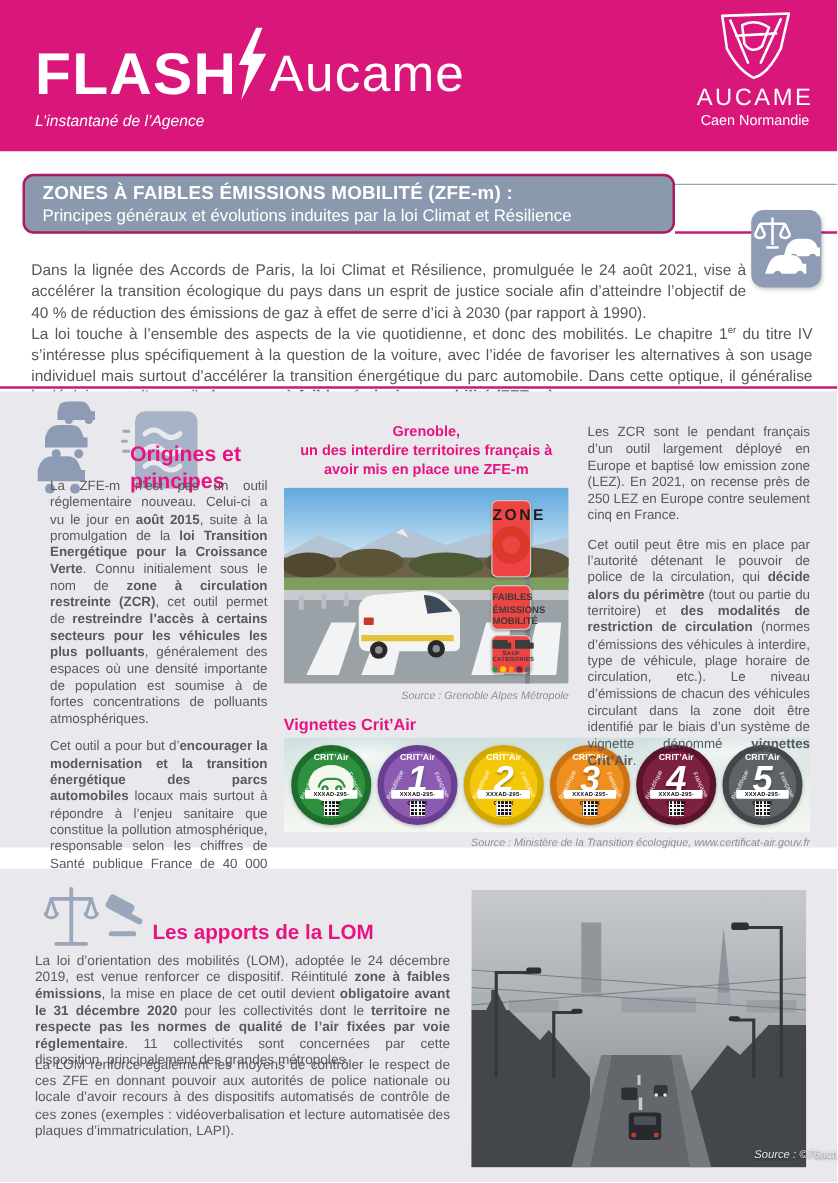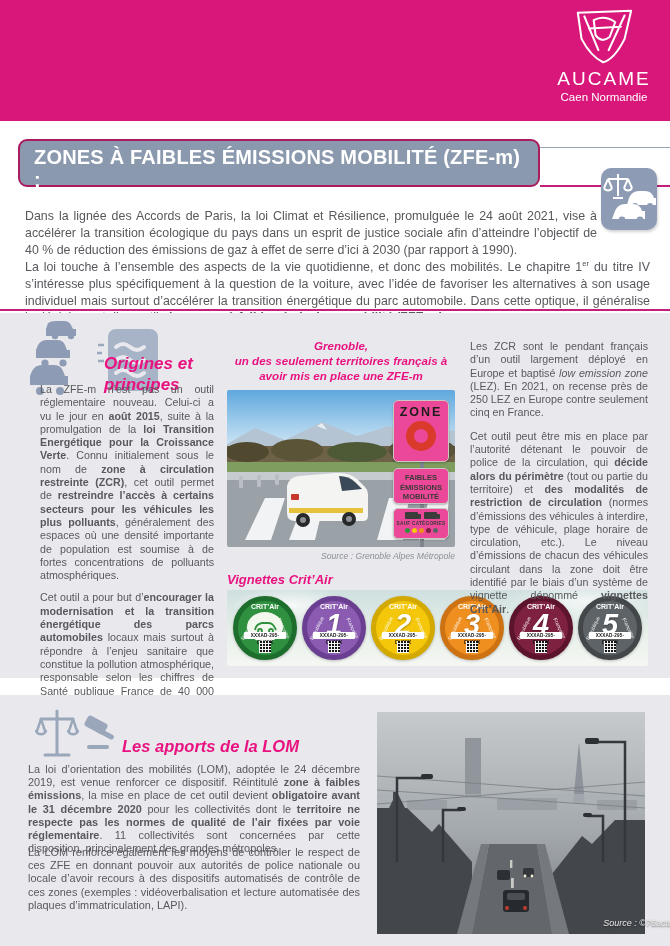--- a/index.html
+++ b/index.html
@@ -21,48 +21,48 @@
   .orgname{font-size:19px;letter-spacing:2px;margin-top:2px;}
   .orgsub{font-size:11.5px;margin-top:1px;}
 
   
   .meta{left:420px;top:124px;width:240px;text-align:right;font-size:11.5px;color:#8a8d92;}
   .meta .issue{font-weight:bold;font-size:13.5px;color:#5c5f64;}
   .rule-thin{left:540px;top:147px;width:130px;height:1px;background:#9aa6b8;}
   .rule-pink{left:540px;top:185px;width:130px;height:2px;background:#c21e7a;}
   .title-box{left:18px;top:139px;width:522px;height:48px;background:#8b99ae;border:2px solid #aa1b60;
              border-radius:9px;box-sizing:border-box;color:#fff;padding:5px 10px 0 14px;}
-  .title-box .l1{font-size:20px;font-weight:bold;letter-spacing:.2px;}
+  .title-box .l1{font-size:15px;font-weight:bold;letter-spacing:.2px;}
   .title-box .l2{font-size:13.5px;font-weight:normal;margin-top:2px;}
   .law-icon{left:601px;top:168px;width:56px;height:62px;background:#8d9cb4;border-radius:10px;
             box-shadow:1px 2px 3px rgba(0,0,0,.18);}
 
   
   .intro-p{left:25px;font-size:12.4px;line-height:1.34;text-align:justify;color:#57585c;}
   .p1{top:196px;width:572px;}
   .p2{top:247px;width:625px;}
   .divider{left:0;top:309px;width:670px;height:2px;background:#c21e7a;}
 
   
   .sect1{left:0;top:313px;width:670px;height:365px;background:#e9e9ed;}
   .sect2{left:0;top:695px;width:670px;height:251px;background:#e9e9ed;}
-  .pinkhead{color:#e81380;font-weight:bold;font-style:italic;}
+  .pinkhead{color:#e81380;font-weight:bold;}
 
   
   .cars-icon{left:30px;top:8px;}
   .emis-icon{left:96px;top:14px;}
   .orig-head{left:104px;top:26px;width:108px;font-size:17px;line-height:1.25;}
   .colL{left:28px;top:70px;width:186px;font-size:10.7px;line-height:13.3px;text-align:justify;}
   .colL p{margin:0 0 9px 12px;}
 
   
   .gren-title{left:227px;top:25px;width:228px;text-align:center;font-size:11.6px;line-height:15px;}
   .photo1{left:227px;top:77px;width:228px;height:157px;border-radius:2px;overflow:hidden;}
   .photo1 svg{display:block;}
-  .sign{position:absolute;left:166px;width:56px;background:#ec4899;border:1px solid #c9c9c4;
+  .sign{position:absolute;left:166px;width:32px;background:#ef4444;border:1px solid #c9c9c4;
         border-radius:5px;box-sizing:border-box;text-align:center;box-shadow:0 1px 2px rgba(0,0,0,.25);}
   .sign-main{top:10px;height:62px;}
   .zone-word{font-size:12.5px;font-weight:bold;color:#1d1d1b;letter-spacing:2px;margin-top:4px;}
   .ring{width:30px;height:30px;border:8px solid #d93a2b;border-radius:50%;margin:2px auto 0;box-sizing:border-box;}
   .sign-2{top:78px;height:36px;font-size:7.6px;font-weight:bold;color:#3a3a38;line-height:9.5px;padding-top:4px;}
   .sign-3{top:118px;height:31px;}
   .trucks{display:flex;justify-content:center;gap:6px;margin-top:3px;}
   .truck{width:13px;height:7px;background:#3c3c3a;border-radius:1px;position:relative;}
   .truck:after{content:"";position:absolute;right:-3px;bottom:0;width:4px;height:5px;background:#3c3c3a;border-radius:1px;}
   .sign-sub{font-size:4.8px;font-weight:bold;color:#3a3a38;margin-top:2px;letter-spacing:.2px;}
@@ -105,28 +105,38 @@
   .lom-icon{left:35px;top:10px;}
   .lom-head{left:122px;top:28px;font-size:16.5px;}
   .lom-p{left:28px;width:332px;font-size:10.9px;line-height:13.2px;text-align:justify;}
   .lom-p1{top:57px;}
   .lom-p2{top:140px;}
   .callout{left:40px;top:196px;width:338px;text-align:center;font-size:12.3px;line-height:15.5px;
            color:#e81380;font-weight:500;}
   .photo2{left:377px;top:17px;width:302px;height:222px;overflow:hidden;}
   .photo2-src{position:absolute;right:6px;bottom:6px;font-size:9px;font-style:italic;color:#e8e8e6;
               text-shadow:0 1px 2px rgba(0,0,0,.6);}
-  .b{font-weight:bold;} .i{font-style:italic;}
+  .b{font-weight:bold;} .i{}
 </style>
 </head>
 <body>
 
 <div class="page">
 
   <header class="abs masthead">
+    <div class="abs brand">
+      <div class="brand-line">
+        <span class="flash">FLASH</span>
+        <svg class="bolt" viewBox="0 0 26 58">
+          <polygon points="17,0 3,30 11,30 5,58 25,21 14,21 22,0" fill="#fff"></polygon>
+        </svg>
+        <span class="aucame">Aucame</span>
+      </div>
+      <div class="tagline">L’instantané de l’Agence</div>
+    </div>
     <div class="abs orglogo">
       <svg width="66" height="58" viewBox="0 0 70 62" fill="none" stroke="#fff" stroke-width="2.2" stroke-linecap="round" stroke-linejoin="round">
         <path d="M7 5 L64 3 L57 33 Q46 55 34 58 Q21 52 11 33 Z"></path>
         <path d="M24 13 Q35 7 47 15 L41 31 Q32 38 26 29 Z"></path>
         <path d="M14 9 L29 45 M57 8 L40 45 M19 22 L53 20"></path>
       </svg>
       <div class="orgname">AUCAME</div>
       <div class="orgsub">Caen Normandie</div>
     </div>
   </header>
@@ -188,21 +198,21 @@
 
     <h2 class="abs orig-head pinkhead">Origines et principes</h2>
 
     <div class="abs colL">
       <p><span>La ZFE-m n’est pas un outil réglementaire nouveau. Celui-ci a vu le jour en </span><span class="b">août 2015</span><span>, suite à la promulgation de la </span><span class="b">loi Transition Energétique pour la Croissance Verte</span><span>. Connu initialement sous le nom de </span><span class="b">zone à circulation restreinte (ZCR)</span><span>, cet outil permet de </span><span class="b">restreindre l’accès à certains secteurs pour les véhicules les plus polluants</span><span>, généralement des espaces où une densité importante de population est soumise à de fortes concentrations de polluants atmosphériques.</span></p>
       <p><span>Cet outil a pour but d’</span><span class="b">encourager la modernisation et la transition énergétique des parcs automobiles</span><span> locaux mais surtout à répondre à l’enjeu sanitaire que constitue la pollution atmosphérique, responsable selon les chiffres de Santé publique France de 40 000 décès prématurés en France chaque année.</span></p>
     </div>
 
     <div class="abs gren-title pinkhead">
       <div>Grenoble,</div>
-      <div>un des seulement territoires français à</div>
+      <div>un des interdire territoires français à</div>
       <div>avoir mis en place une ZFE-m</div>
     </div>
 
     <div class="abs photo1">
       <svg width="228" height="157" viewBox="0 0 228 157">
         <defs>
           <linearGradient id="sky" x1="0" y1="0" x2="0" y2="1">
             <stop offset="0" stop-color="#5fa8de"></stop>
               <stop offset="1" stop-color="#d9ecf7"></stop>
           </linearGradient>
@@ -319,20 +329,21 @@
       </div>
       <div class="sticker v5">
         <span class="s-top">CRIT’Air</span>
         <span class="s-side l">République</span>
         <span class="s-side r">Française</span>
         <span class="s-num">5</span>
         <span class="s-code">XXXAD-295-CLXXX</span>
         <span class="s-qr"></span>
       </div>
     </div>
+    <div class="abs src strip-src">Source : Ministère de la Transition écologique, www.certificat-air.gouv.fr</div>
 
     <div class="abs colR">
       <p><span>Les ZCR sont le pendant français d’un outil largement déployé en Europe et baptisé </span><span class="i">low emission zone</span><span> (LEZ). En 2021, on recense près de 250 LEZ en Europe contre seulement cinq en France.</span></p>
       <p><span>Cet outil peut être mis en place par l’autorité détenant le pouvoir de police de la circulation, qui </span><span class="b">décide alors du périmètre</span><span> (tout ou partie du territoire) et </span><span class="b">des modalités de restriction de circulation</span><span> (normes d’émissions des véhicules à interdire, type de véhicule, plage horaire de circulation, etc.). Le niveau d’émissions de chacun des véhicules circulant dans la zone doit être identifié par le biais d’un système de vignette dénommé </span><span class="b">vignettes Crit’Air</span><span>.</span></p>
     </div>
   </section>
 
   <section class="abs sect2">
     <svg class="abs lom-icon" width="82" height="60" viewBox="0 0 82 60" fill="none" stroke="#9aa7ba" stroke-width="3" stroke-linecap="round">
       <path d="M22 6 v44 M10 50 h24"></path>

